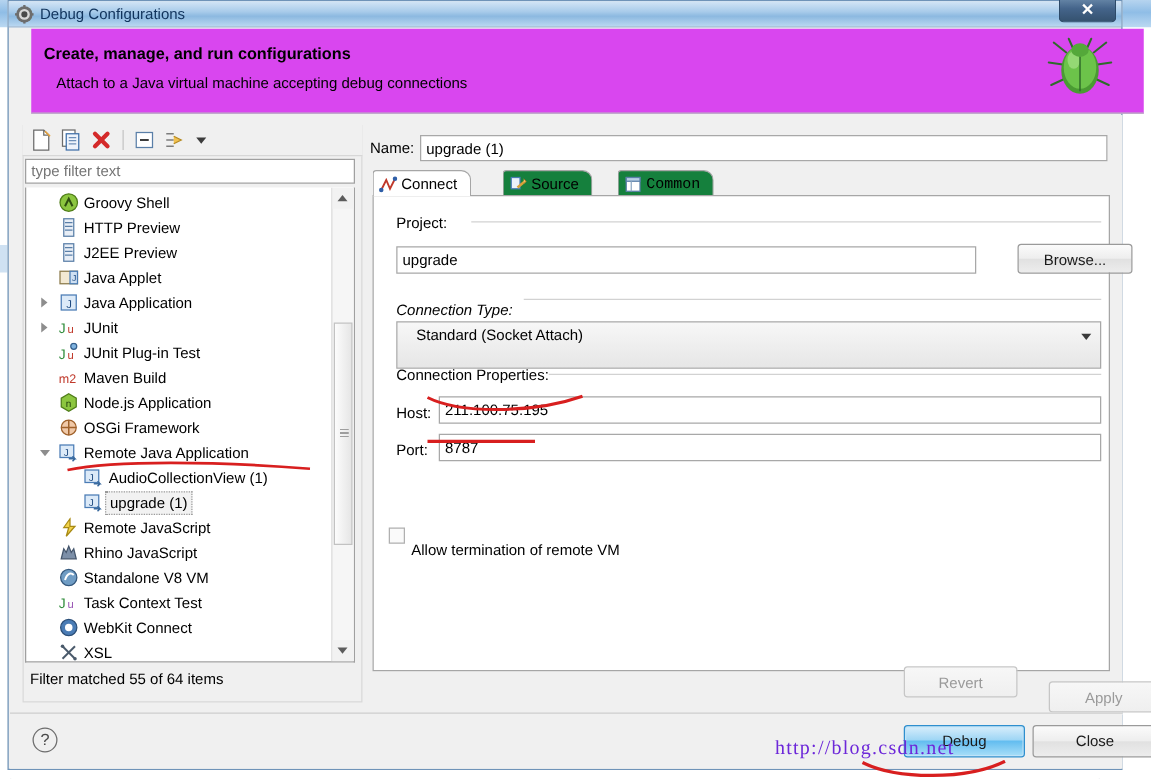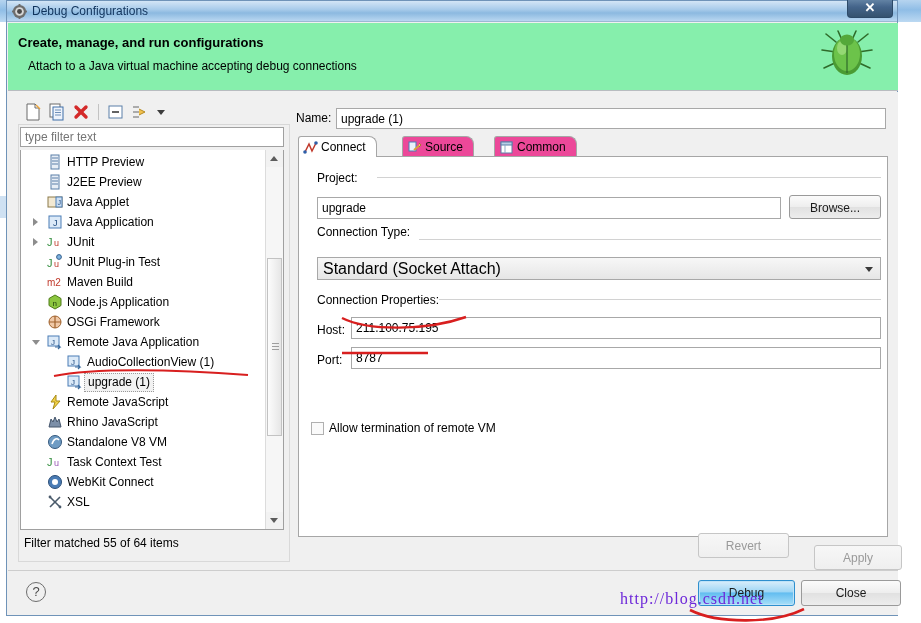--- a/index.html
+++ b/index.html
@@ -124,23 +124,23 @@
     font-size: 13px;
     font-weight: bold;
     text-align: center;
     line-height: 22px;
     cursor: pointer;
   }
 
   
   #header {
     position: absolute;
-    left: 1px; top: 22px;
+    left: 18px; top: 22px;
     width: 890px; height: 68px;
-    background: #86efac;
+    background: #d946ef;
     border-bottom: 1px solid #b8bcc0;
     box-sizing: border-box;
   }
   #header-title {
     position: absolute;
     left: 10px; top: 12px;
     font-size: 13px;
     font-weight: bold;
     color: #000000;
   }
@@ -359,21 +359,21 @@
     top: 0;
     height: 21px;
     line-height: 21px;
     box-sizing: border-box;
     font-size: 12px;
     padding-left: 22px;
     padding-right: 10px;
     border: 1px solid #a6a6a6;
     border-bottom: none;
     border-radius: 3px 8px 0 0;
-    background: #ec4899;
+    background: #15803d;
     cursor: pointer;
     white-space: nowrap;
   }
   .tab.active {
     background: #ffffff;
     z-index: 3;
   }
   .tab .tabico {
     position: absolute;
     left: 4px; top: 3px;
@@ -407,47 +407,48 @@
   .btn {
     box-sizing: border-box;
     background: linear-gradient(180deg,#fbfbfb 0%,#eeeeee 48%,#e1e1e1 52%,#ededed 100%);
     border: 1px solid #9a9a9a;
     border-radius: 3px;
     font-family: "Liberation Sans", sans-serif;
     font-size: 12px;
     color: #1a1a1a;
     cursor: pointer;
     text-align: center;
+    margin-left: 25px;
   }
   .btn.disabled {
     color: #9a9a9a;
     border-color: #c6c6c6;
     background: linear-gradient(180deg,#f7f7f7,#efefef);
     cursor: default;
   }
   .btn.primary {
     border: 1px solid #2e8fce;
     background: linear-gradient(180deg,#d9eefb 0%,#9fd6f5 45%,#63bdf0 50%,#a9dff8 100%);
     box-shadow: 0 0 0 1px #bfe3f8 inset;
   }
   #browse-button {
     position: absolute;
     left: 490px; top: 84px;
     width: 92px; height: 24px;
   }
   #combo-connection {
     position: absolute;
     left: 18px; top: 150px;
-    width: 564px; height: 23px;
+    width: 564px; height: 38px;
     box-sizing: border-box;
     border: 1px solid #a8a8a8;
     background: linear-gradient(180deg,#f7f7f7,#e6e6e6);
-    font-size: 16px;
+    font-size: 12px;
     line-height: 21px;
-    padding-left: 5px;
+    padding-left: 15px;
     cursor: pointer;
   }
   #combo-connection .carat {
     position: absolute;
     right: 7px; top: 9px;
     width: 0; height: 0;
     border-left: 4px solid transparent;
     border-right: 4px solid transparent;
     border-top: 5px solid #3a3a3a;
   }
@@ -465,21 +466,21 @@
   #checkbox-box {
     position: absolute;
     left: 0; top: 1px;
     width: 13px; height: 13px;
     box-sizing: border-box;
     border: 1px solid #b0b0b0;
     background: #fafafa;
   }
   #checkbox-label {
     position: absolute;
-    left: 18px; top: 0;
+    left: 18px; top: 12px;
     font-size: 12px;
     white-space: nowrap;
   }
   #revert-button {
     position: absolute;
     left: 402px; top: 433px;
     width: 91px; height: 25px;
   }
   #apply-button {
     position: absolute;
@@ -641,20 +642,27 @@
           </svg>
         </div>
       </div>
 
       <input id="filter-input" type="text" placeholder="type filter text" style="">
 
       <div id="tree-box">
         <div id="tree-list">
             <div class="tree-row">
               <span class="tico"><svg viewBox="0 0 16 16" width="16" height="16">
+                  <circle cx="8" cy="8" r="7" fill="#8cc63f" stroke="#4f7d18"></circle>
+                  <path d="M5 11 L8 5 L11 11" stroke="#2f4f10" stroke-width="1.6" fill="none"></path>
+                </svg></span>
+              <span class="tlabel">Groovy Shell</span>
+            </div>
+            <div class="tree-row">
+              <span class="tico"><svg viewBox="0 0 16 16" width="16" height="16">
                   <rect x="4" y="1" width="8" height="14" fill="#e8eef6" stroke="#5a7fa8"></rect>
                   <g stroke="#5a7fa8">
                     <path d="M5 4 h6"></path>
                     <path d="M5 7 h6"></path>
                     <path d="M5 10 h6"></path>
                   </g>
                 </svg></span>
               <span class="tlabel">HTTP Preview</span>
             </div>
             <div class="tree-row">
@@ -826,40 +834,40 @@
           <span>Connect</span>
         </div>
         <div class="tab" style="left:104px;">
           <svg class="tabico" viewBox="0 0 15 15">
             <rect x="2" y="2" width="7" height="9" fill="#eaf1fa" stroke="#4a7cb5"></rect>
             <path d="M7 10 L13 5" stroke="#d8a13a" stroke-width="2"></path>
             <path d="M12 3 l2 2 -2 2" fill="#f0c060" stroke="#9b7420" stroke-width="0.8"></path>
           </svg>
           <span>Source</span>
         </div>
-        <div class="tab" style="left:196px;">
+        <div class="tab" style="left:196px;font-family:Liberation Mono, monospace;">
           <svg class="tabico" viewBox="0 0 15 15">
             <rect x="2" y="2" width="11" height="11" fill="#ffffff" stroke="#5a7fa8"></rect>
             <rect x="2" y="2" width="11" height="3" fill="#b9cfe6" stroke="#5a7fa8"></rect>
             <path d="M6 5 v8" stroke="#8fa9c4"></path>
           </svg>
           <span>Common</span>
         </div>
       </div>
 
       <div id="tab-content">
 
         <div class="field-label" style="left:18px; top:14px;">Project:</div>
         <div class="group-line" style="left:78px; top:20px; width:504px;"></div>
         <input class="text-input" style="left: 18px; top: 40px; width: 464px;" type="text" value="upgrade">
         <div class="btn" id="browse-button" style="top:38px;">
           <span class="btn-text">Browse...</span>
         </div>
 
-        <div class="field-label" style="left:18px; top:68px;">Connection Type:</div>
+        <div class="field-label" style="left:18px; top:84px;font-style:italic;">Connection Type:</div>
         <div class="group-line" style="left:120px; top:82px; width:462px;"></div>
         <div id="combo-connection" style="top:100px;">
           <span>Standard (Socket Attach)</span>
           <span class="carat"></span>
         </div>
 
         <div class="field-label" style="left:18px; top:136px;">Connection Properties:</div>
         <div class="group-line" style="left:140px; top:142px; width:442px;"></div>
 
         <div class="field-label" style="left:18px; top:166px;">Host:</div>

